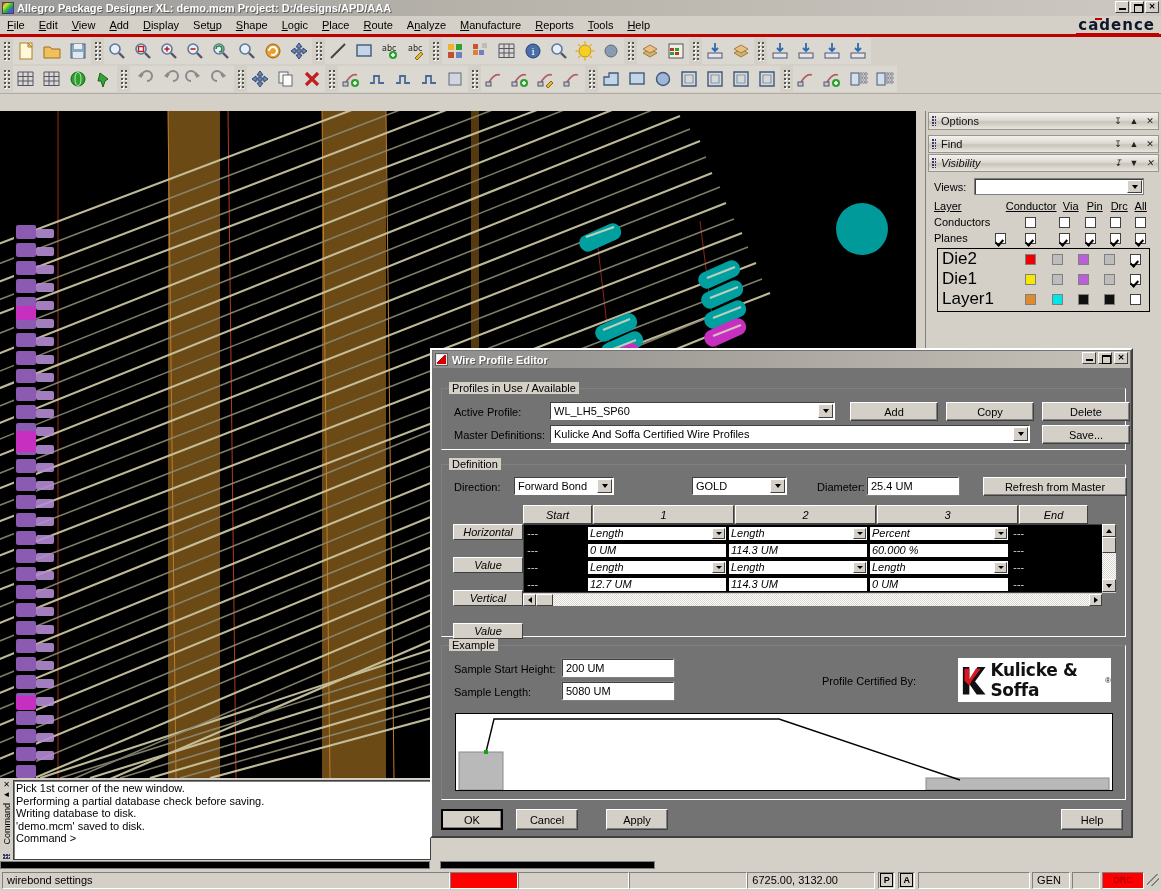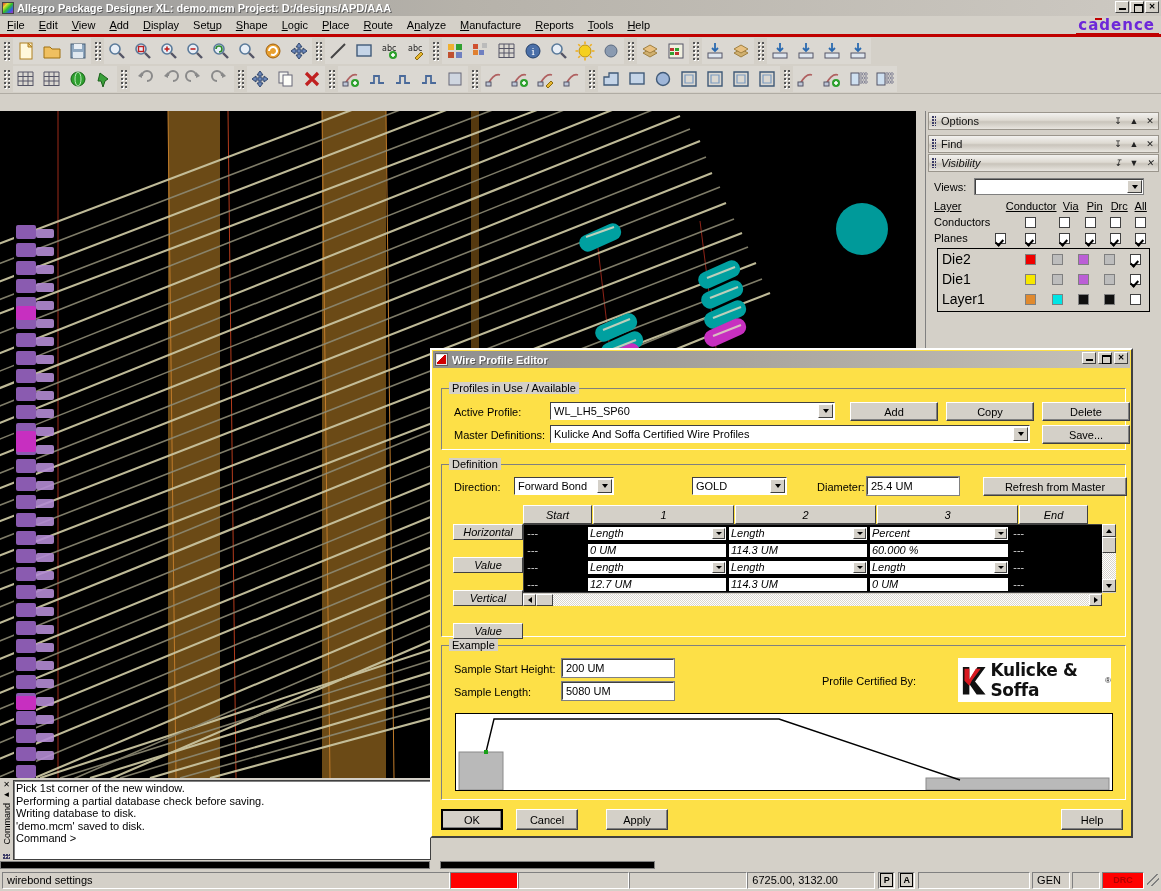--- a/index.html
+++ b/index.html
@@ -48,21 +48,21 @@
     position:absolute;left:0;top:16px;width:1161px;height:18px;
     background:#d4d0c8;display:flex;align-items:center;
     border-bottom:3px solid #c00000;
   }
   .menuitem{padding:1px 7px;font-size:11px;white-space:nowrap;cursor:default;}
   .menuitem u{text-decoration:underline;}
   .cadlogo{
     position:absolute;right:6px;top:0px;height:18px;
     display:flex;align-items:center;
     font-family:"DejaVu Sans",sans-serif;font-size:15px;font-weight:bold;
-    color:#6d28d9;letter-spacing:1px;
+    color:#0f172a;letter-spacing:1px;
   }
   .cadlogo .bar{
     position:absolute;left:-2px;right:-4px;bottom:-2px;height:3px;background:#c00000;
   }
   .cadlogo .umlaut{position:absolute;left:17px;top:2px;width:7px;height:2px;background:#c00000;}
 
   
   .toolbar{
     position:absolute;left:0;width:1161px;height:28px;
     background:#d4d0c8;display:flex;align-items:center;
@@ -141,21 +141,21 @@
   }
   .ck.on:after{
     content:"";position:absolute;left:1px;top:4px;width:3px;height:6px;
     border-right:2px solid #000;border-bottom:2px solid #000;
     transform:rotate(42deg);
   }
   .layerbox{
     margin:4px 3px 0 3px;border:1px solid #000;background:#d4d0c8;
     height:62px;overflow:hidden;position:relative;
   }
-  .lrow{display:flex;align-items:center;height:20px;padding-left:4px;font-size:14px;}
+  .lrow{display:flex;align-items:center;height:20px;padding-left:4px;font-size:17px;}
   .sw{
     width:11px;height:11px;border:1px solid #808080;box-sizing:border-box;
   }
 
   
   .console{
     position:absolute;left:0;top:779px;width:432px;height:82px;
     background:#d4d0c8;display:flex;
   }
   .console .vgrip{
@@ -203,21 +203,21 @@
     font-size:10px;font-weight:bold;box-sizing:border-box;background:#d4d0c8;
   }
   .sq b{
     border:1px solid #000;width:11px;height:12px;display:flex;align-items:center;
     justify-content:center;font-size:9px;line-height:10px;
   }
 
   
   .dialog{
     position:absolute;left:430px;top:348px;width:703px;height:490px;
-    background:#fde047;
+    background:#737373;
     border-top:2px solid #fff;border-left:2px solid #fff;
     border-right:2px solid #404040;border-bottom:2px solid #404040;
     box-sizing:border-box;
   }
   .dlgtitle{
     height:17px;margin:1px;
     background:linear-gradient(to right,#8e8e8e 0%,#a9a59e 45%,#c6c2ba 100%);
     display:flex;align-items:center;position:relative;
   }
   .dlgtitle .dicon{

